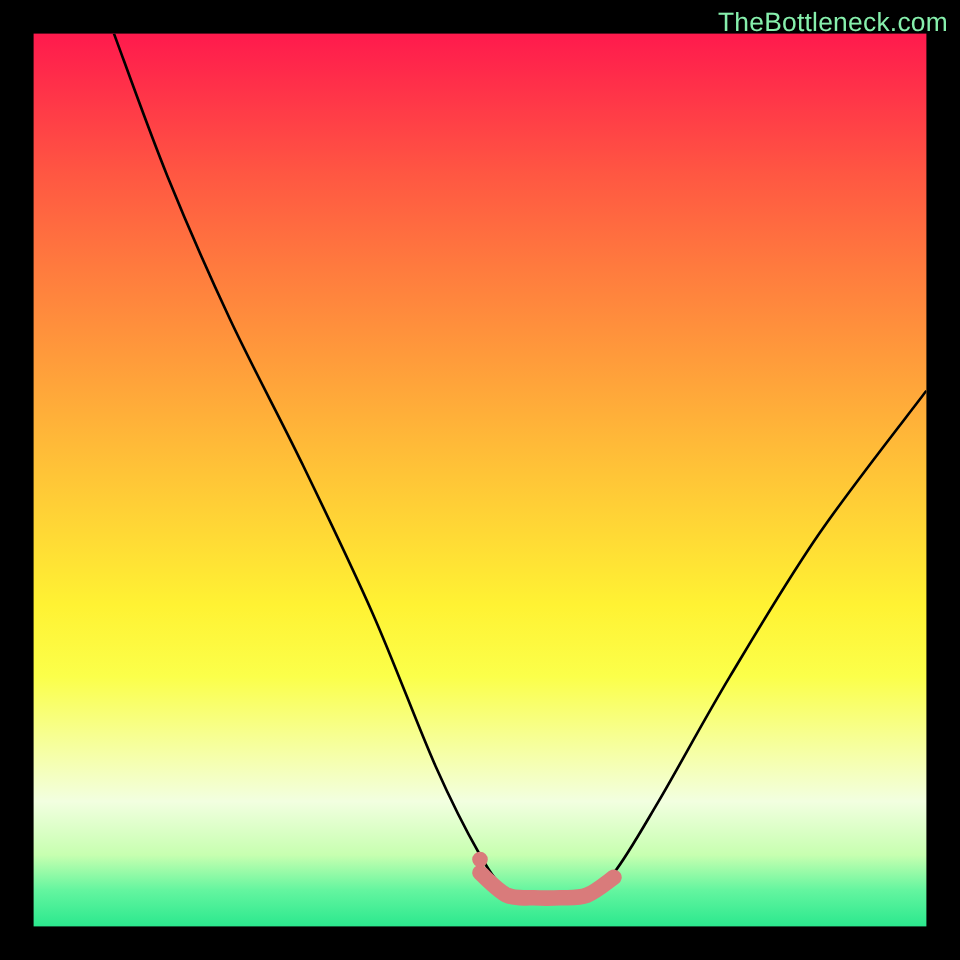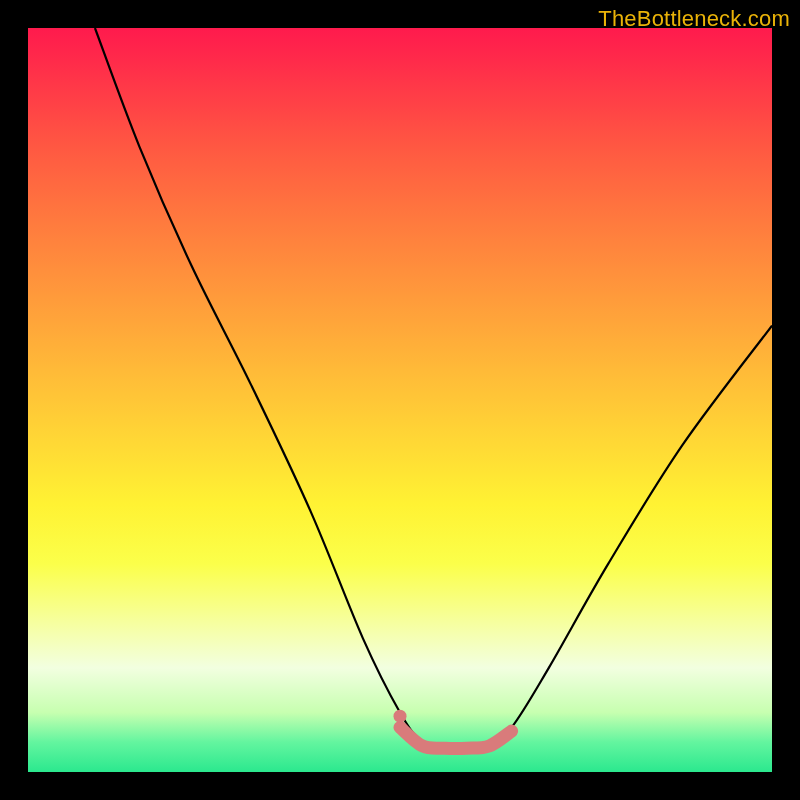--- a/index.html
+++ b/index.html
@@ -40,21 +40,21 @@
       #f2ffe0 86%,
       #c7ffb0 92%,
       #63f59f 96%,
       #2be88e 100%
     );
   }
   .watermark {
     position: absolute;
     top: 6px;
     right: 10px;
-    color: #eab308;
+    color: #86efac;
     font-size: 22px;
     letter-spacing: 0.2px;
     font-weight: 500;
     user-select: none;
   }
   svg.curve {
     position: absolute;
     top: 0;
     left: 0;
     width: 744px;

